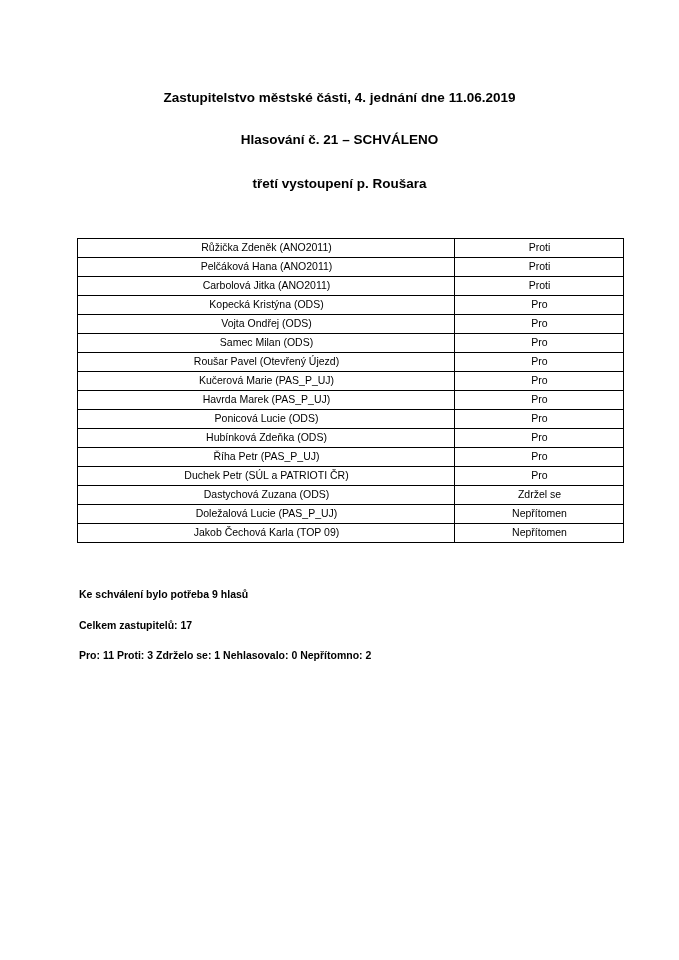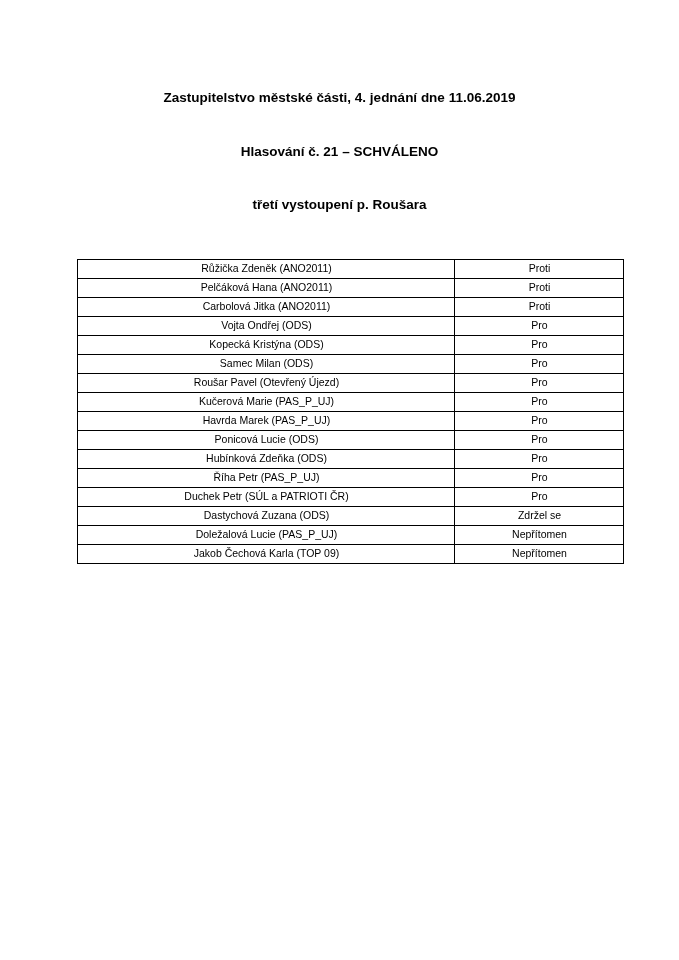--- a/index.html
+++ b/index.html
@@ -28,21 +28,21 @@
   }
   .doc-title {
     font-size: 13.5px;
     font-weight: bold;
     line-height: 1.2;
     margin: 0;
   }
   .doc-subtitle {
     font-size: 13.5px;
     font-weight: bold;
-    margin: 16px;
+    margin: 4px;
     padding-top: 22px;
   }
   .doc-subject {
     font-size: 13.5px;
     font-weight: bold;
     margin: 7px;
     padding-top: 22px;
   }
   .vote-table-wrap {
     margin: 0 auto;
@@ -105,25 +105,25 @@
         </tr>
         <tr>
           <td class="col-name">Pelčáková Hana (ANO2011)</td>
           <td class="col-vote">Proti</td>
         </tr>
         <tr>
           <td class="col-name">Carbolová Jitka (ANO2011)</td>
           <td class="col-vote">Proti</td>
         </tr>
         <tr>
-          <td class="col-name">Vojta Ondřej (ODS)</td>
+          <td class="col-name">Kopecká Kristýna (ODS)</td>
           <td class="col-vote">Pro</td>
         </tr>
         <tr>
-          <td class="col-name">Kopecká Kristýna (ODS)</td>
+          <td class="col-name">Vojta Ondřej (ODS)</td>
           <td class="col-vote">Pro</td>
         </tr>
         <tr>
           <td class="col-name">Samec Milan (ODS)</td>
           <td class="col-vote">Pro</td>
         </tr>
         <tr>
           <td class="col-name">Roušar Pavel (Otevřený Újezd)</td>
           <td class="col-vote">Pro</td>
         </tr>
@@ -160,14 +160,19 @@
           <td class="col-vote">Nepřítomen</td>
         </tr>
         <tr>
           <td class="col-name">Jakob Čechová Karla (TOP 09)</td>
           <td class="col-vote">Nepřítomen</td>
         </tr>
       </tbody>
     </table>
   </div>
 
+  <div class="summary">
+    <p>Ke schválení bylo potřeba 9 hlasů</p>
+    <p>Celkem zastupitelů: 17</p>
+    <p>Pro: 11 Proti: 3 Zdrželo se: 1 Nehlasovalo: 0 Nepřítomno: 2</p>
+  </div>
 
 </div>
 
 </body></html>

